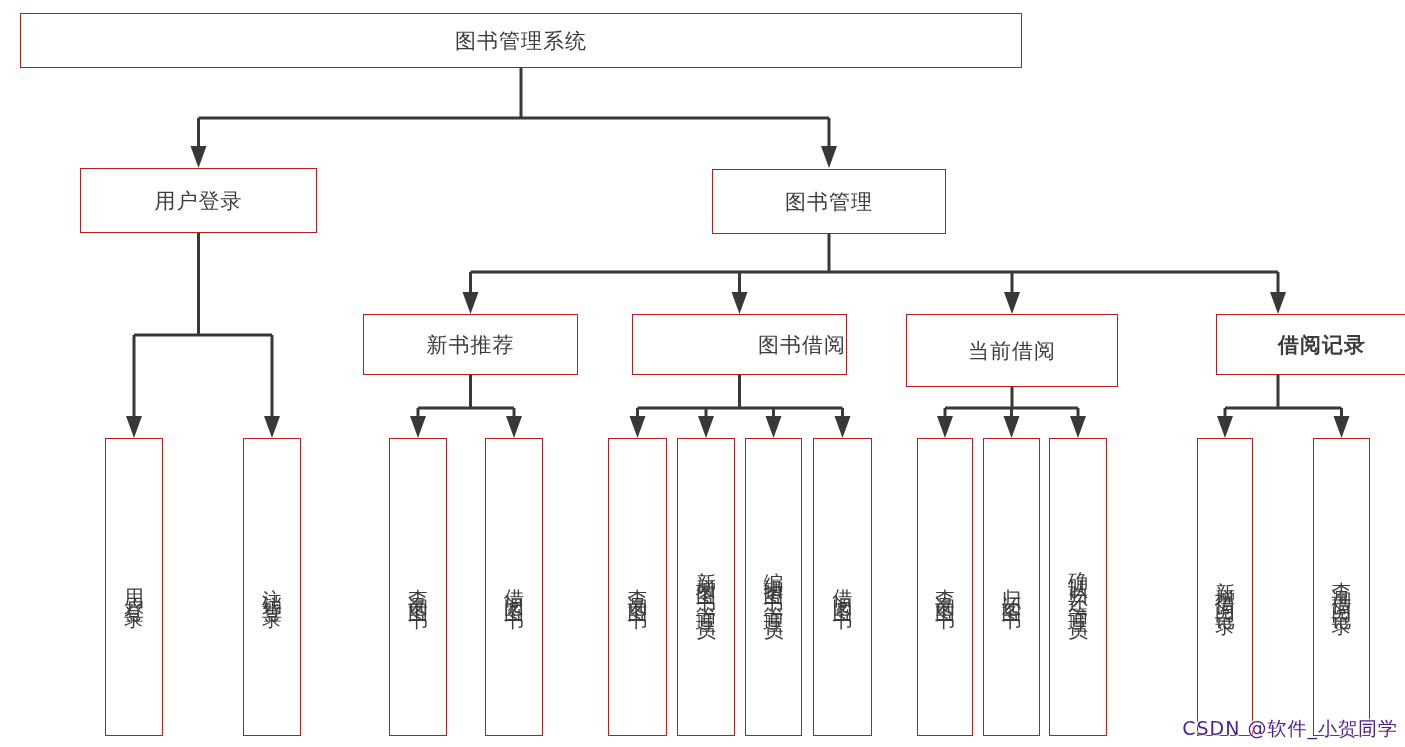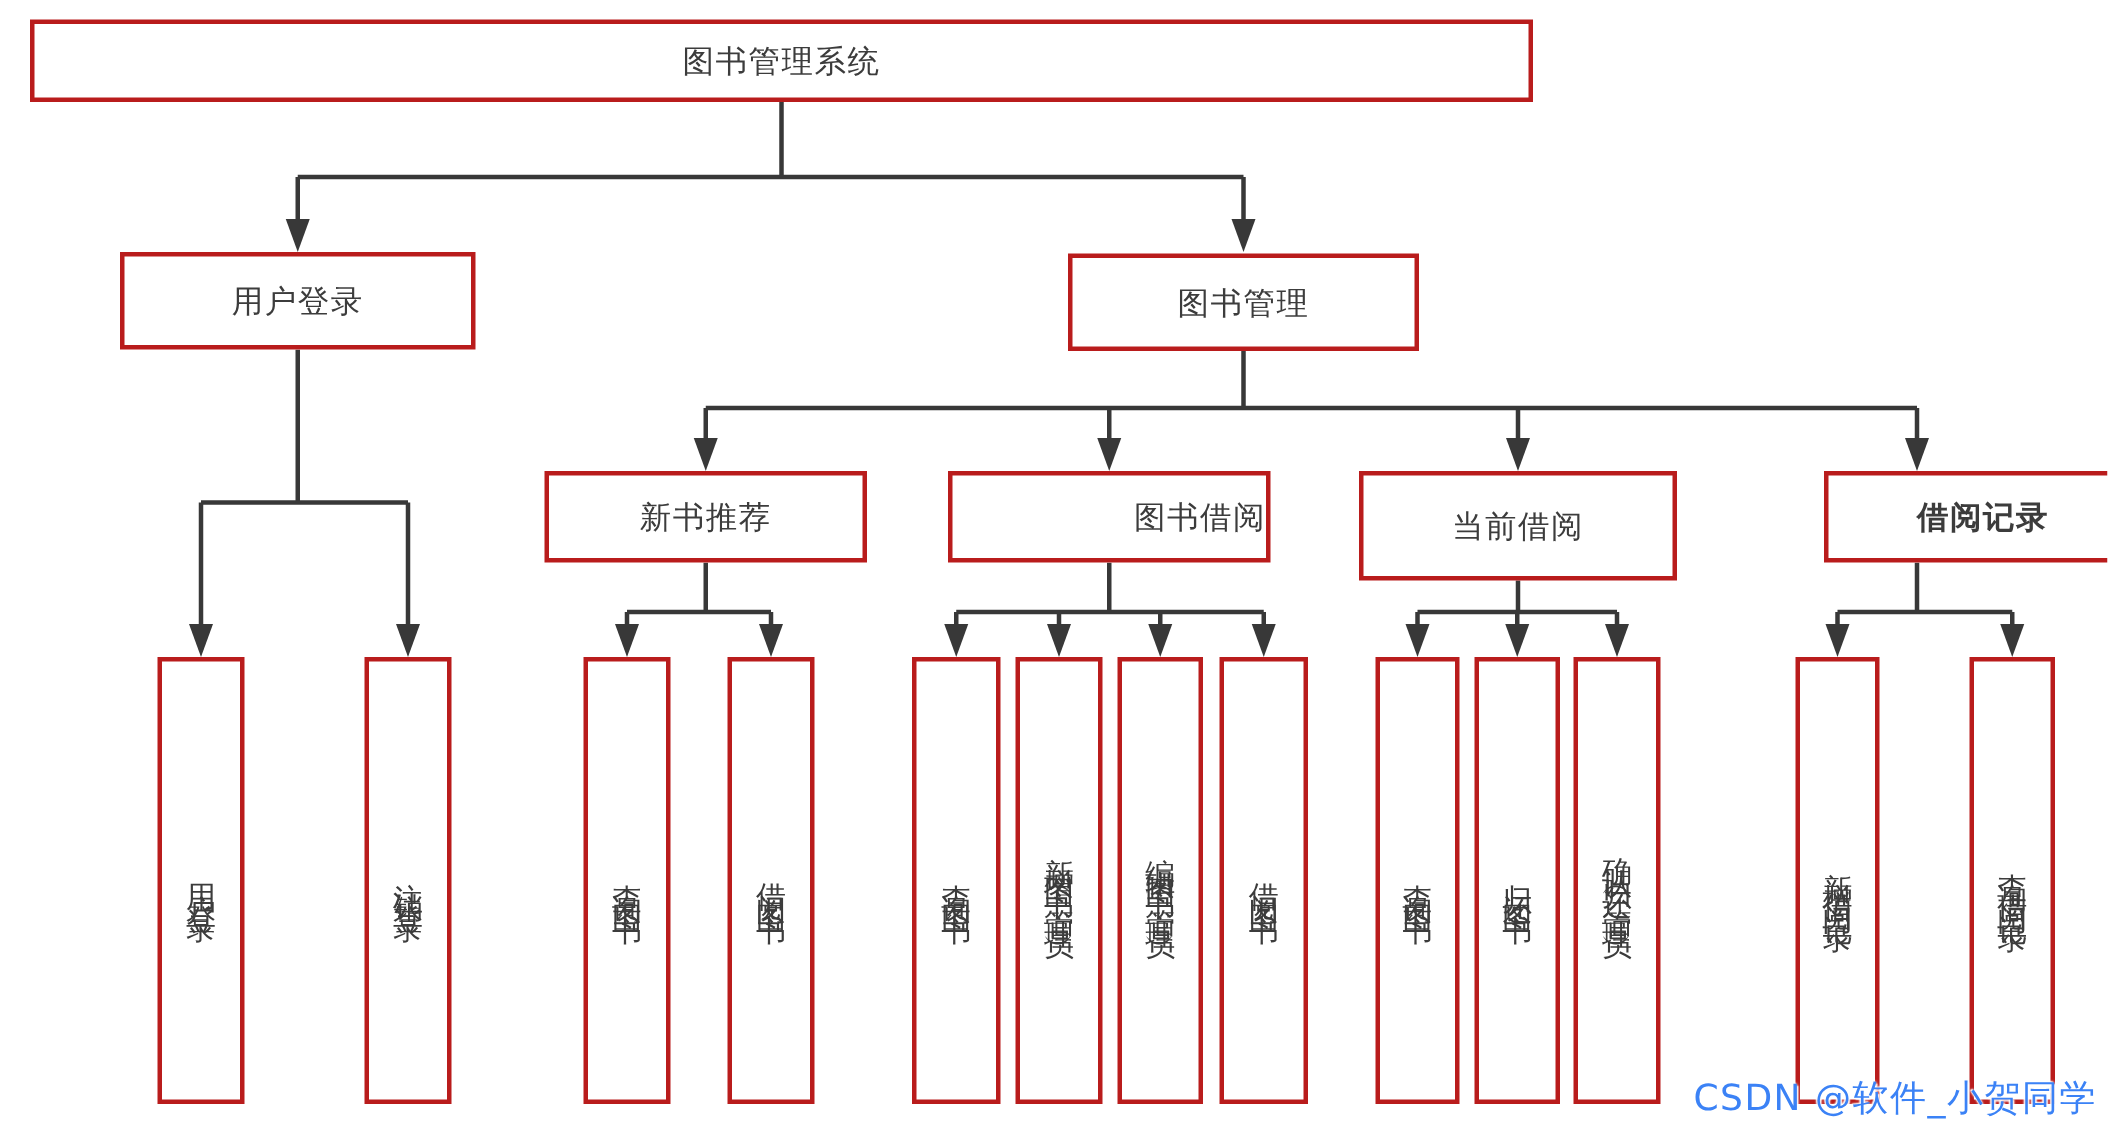--- a/index.html
+++ b/index.html
@@ -7,44 +7,44 @@
   #canvas{
     position:relative;
     width:1405px;height:747px;
     background:#ffffff;
     overflow:hidden;
   }
   #wires{position:absolute;left:0;top:0;z-index:1;}
   .box{
     position:absolute;
     box-sizing:border-box;
-    border:3px solid #b91c1c;
+    border:1px solid #b91c1c;
     background:#ffffff;
     display:flex;
     align-items:center;
     justify-content:center;
     color:#3c3c3c;
     z-index:2;
   }
   .hbox{font-size:21px;letter-spacing:1px;}
   .vbox span{
     writing-mode:vertical-rl;
     text-orientation:mixed;
     font-size:20px;
     letter-spacing:7px;
     line-height:1.15;
     white-space:nowrap;
   }
   .watermark{
     position:absolute;
     z-index:3;
     right:7px;top:716px;
-    font-size:24px;
+    font-size:19px;
     letter-spacing:1px;
-    color:#3b82f6;
+    color:#4c1d95;
     text-shadow:0 0 2px #ffffff,1px 1px 1px #ffffff,-1px -1px 1px #ffffff;
   }
 </style>
 </head>
 <body>
 
 <div id="canvas">
 
   <svg id="wires" width="1405" height="747" viewBox="0 0 1405 747">
     <g stroke="#383838" stroke-width="3" fill="none">

